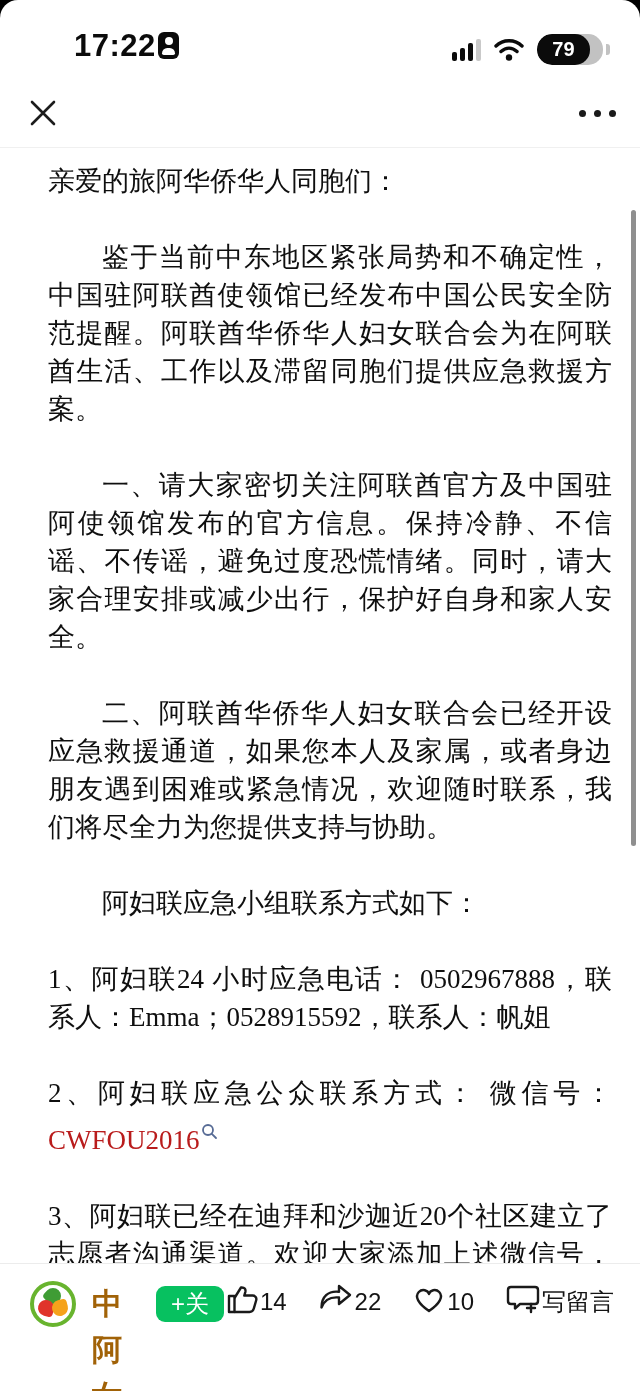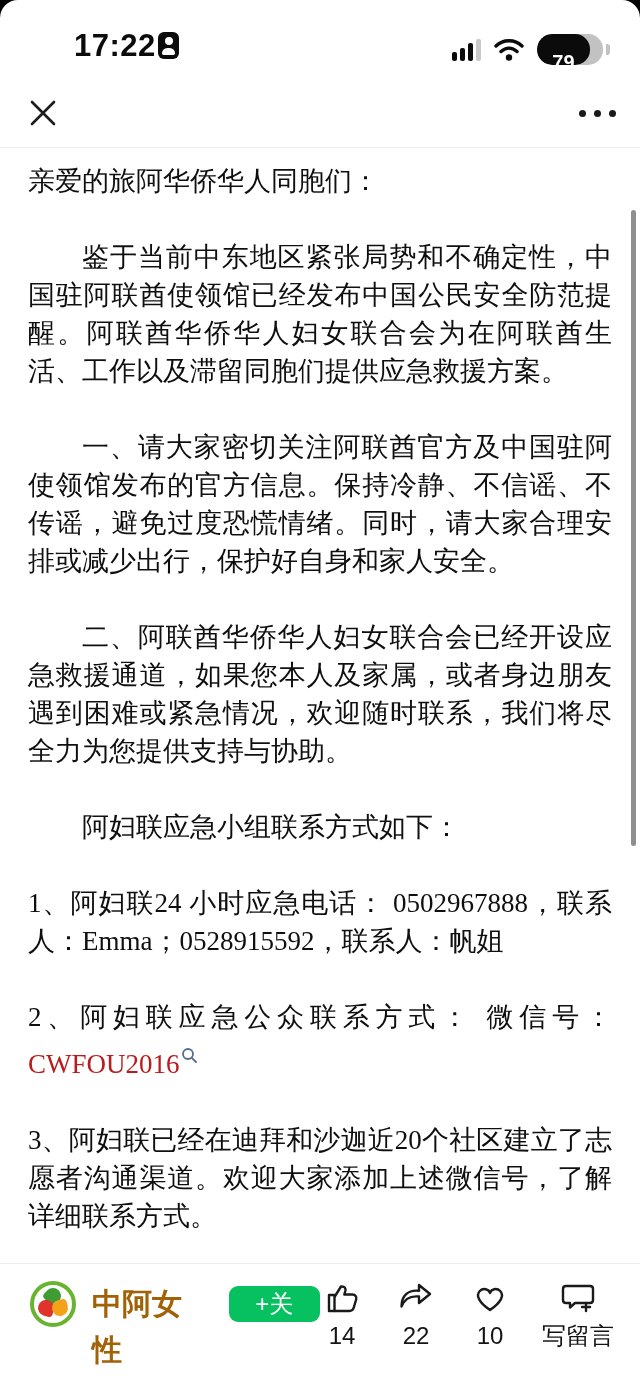--- a/index.html
+++ b/index.html
@@ -17,51 +17,51 @@
   .sb-badge::after{content:"";position:absolute;left:4px;bottom:4px;width:13px;height:7px;background:#fff;border-radius:6px 6px 2px 2px;}
   .sb-right{position:absolute;right:30px;top:34px;display:flex;align-items:center;gap:12px;}
   .cell{display:flex;align-items:flex-end;gap:3px;height:22px;}
   .cell i{display:block;width:5px;border-radius:2px;background:#0b0b0b;}
   .cell i:nth-child(1){height:9px;}
   .cell i:nth-child(2){height:13px;}
   .cell i:nth-child(3){height:18px;}
   .cell i:nth-child(4){height:22px;background:#c9c9c9;}
   .battery{position:relative;width:66px;height:31px;border-radius:15px;background:#c2c2c2;overflow:hidden;}
   .battery .fill{position:absolute;left:0;top:0;height:100%;width:80%;background:#0b0b0b;border-radius:15px;}
-  .battery .pct{position:absolute;left:0;top:13px;width:80%;height:100%;display:flex;align-items:center;justify-content:center;
+  .battery .pct{position:absolute;left:0;top:0;width:80%;height:100%;display:flex;align-items:center;justify-content:center;
     color:#fff;font-size:20px;font-weight:700;}
   .bat-cap{width:4px;height:11px;background:#c2c2c2;border-radius:0 3px 3px 0;margin-left:-9px;}
   
   .nav{height:61px;position:relative;border-bottom:1px solid #f0f0f0;flex:none;}
   .close-x{position:absolute;left:26px;top:10px;width:34px;height:34px;}
   .more-dots{position:absolute;right:24px;top:24px;display:flex;gap:8px;}
   .more-dots i{width:7px;height:7px;border-radius:50%;background:#1a1a1a;display:block;}
   
   .content{flex:1;overflow:hidden;padding:14px 28px 0 28px;box-sizing:border-box;
     font-family:"Liberation Serif","DejaVu Serif",serif;
-    font-size:27px;line-height:38px;color:#0f0f0f;text-align:justify;}
+    font-size:27px;line-height:38px;color:#0f0f0f;text-align:justify;margin-left:20px;}
   .content p{margin:0 0 38px 0;}
   .ind{text-indent:2em;}
   .wx-link{color:#b91c1c;text-decoration:none;}
   .sup-search{display:inline-block;vertical-align:9px;margin-left:1px;}
   
   .scrollbar{position:absolute;right:4px;top:210px;width:5px;height:636px;background:#8f8f8f;border-radius:3px;}
   
   .footer{flex:none;height:128px;border-top:1px solid #ececec;display:flex;align-items:flex-start;
     padding:17px 26px 0 30px;box-sizing:border-box;}
   .avatar{position:relative;width:46px;height:46px;border-radius:50%;background:#fff;border:4px solid #68b42e;box-sizing:border-box;flex:none;}
   .avatar .p1,.avatar .p2,.avatar .p3{position:absolute;width:16px;height:16px;border-radius:50% 50% 50% 4px;}
   .avatar .p1{left:11px;top:3px;background:#3f9c35;transform:rotate(45deg);}
   .avatar .p2{left:4px;top:15px;background:#e0342b;transform:rotate(-75deg);}
   .avatar .p3{left:18px;top:15px;background:#f5a21b;transform:rotate(165deg);}
   .acct-name{margin-left:16px;font-size:30px;font-weight:700;line-height:46px;color:#a16207;}
   .follow-btn{margin-left:18px;margin-top:5px;height:36px;padding:0 15px;border:none;border-radius:9px;
     background:#07c160;color:#fff;font-size:24px;line-height:36px;font-family:inherit;cursor:pointer;}
   .actions{margin-left:auto;display:flex;align-items:flex-start;gap:30px;}
-  .action{display:flex;flex-direction:column;align-items:center;min-width:44px;cursor:pointer;}
+  .action{display:flex;flex-direction:row;align-items:center;min-width:44px;cursor:pointer;}
   .action .cnt{margin-top:7px;font-size:24px;color:#141414;line-height:28px;white-space:nowrap;}
   .aicon{display:block;}
 </style>
 </head>
 <body>
 
 <div class="page">
 
   <div class="status">
     <span class="time">17:22</span>

